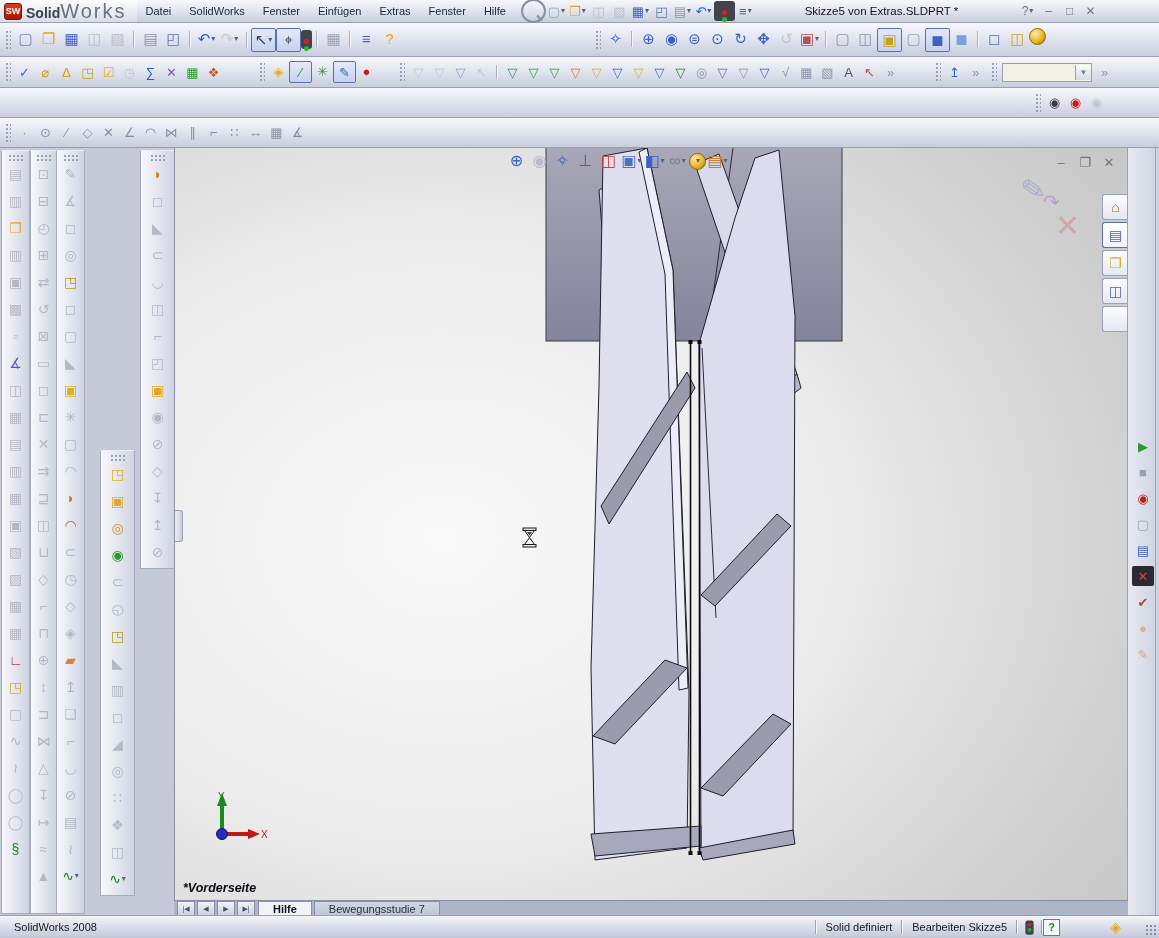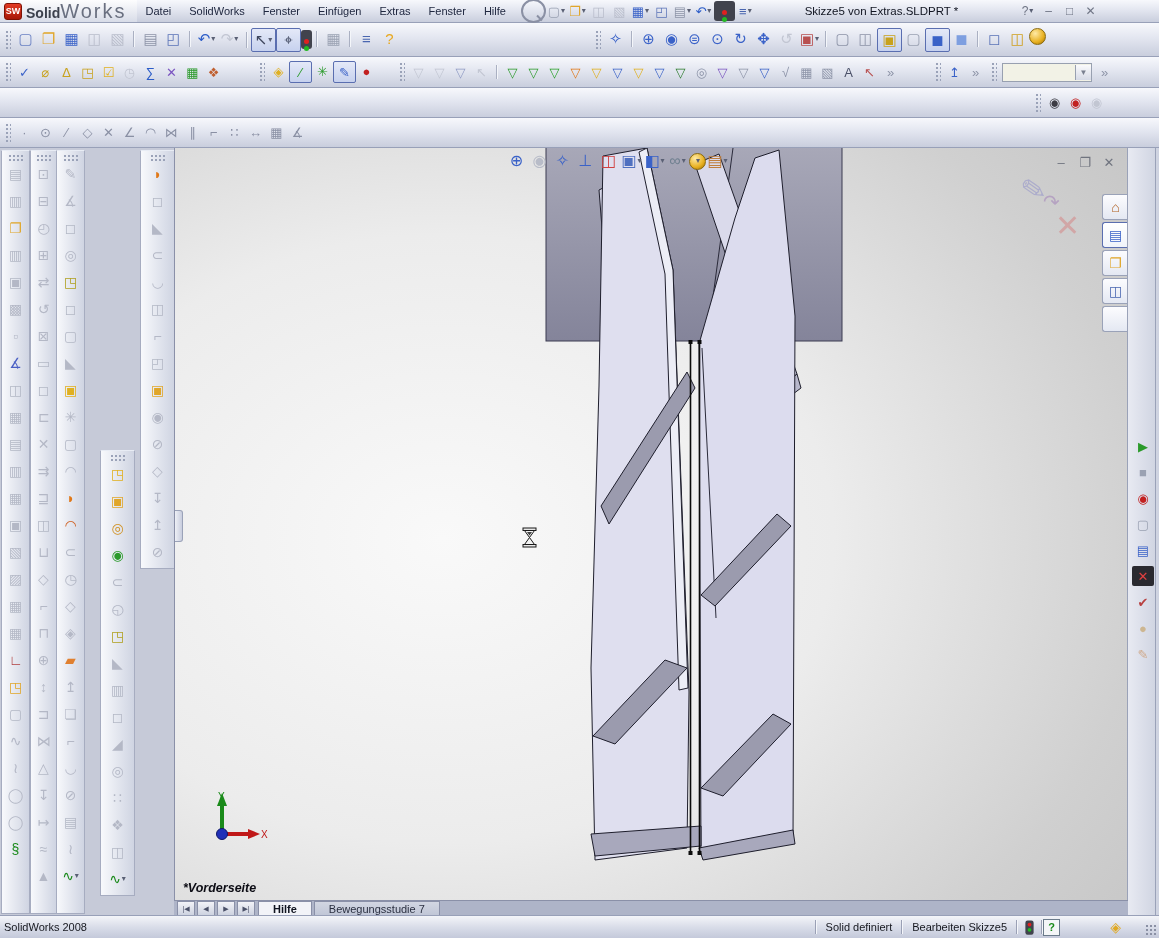--- a/index.html
+++ b/index.html
@@ -91,21 +91,21 @@
         border:1px solid #8a90a8;display:inline-flex;align-items:center;justify-content:center;
         font-size:7px;color:#4a5068;}
   #navs{display:flex;align-items:center;height:15px;padding-left:2px;}
   .btab{height:14px;padding:0 14px;display:inline-flex;align-items:center;background:linear-gradient(#d2d6e2,#bfc5d6);
         border:1px solid #8a90a8;border-bottom:none;margin-left:2px;color:#2a2f40;font-size:11px;}
   .btab.active{background:#f2f3f8;font-weight:bold;color:#101420;}
   
   #statusbar{position:absolute;left:0;right:0;bottom:0;height:22px;
         background:linear-gradient(#f4f5f9,#d9dde9 50%,#c4c9da);border-top:1px solid #98a0b8;
         display:flex;align-items:center;}
-  #statusbar .appname{position:absolute;left:4px;color:#16181f;text-align:center;}
+  #statusbar .appname{position:absolute;left:14px;color:#16181f;text-align:center;}
   #statusitems{position:absolute;right:99px;display:flex;align-items:center;height:100%;}
   #statusitems .sect{padding:0 9px;color:#16181f;}
   .ssep{width:1px;height:14px;background:#9aa0b5;border-right:1px solid #f4f6fa;}
   #statusbar .traffic{transform:scale(.75);margin:0 6px;}
   #tagico{position:absolute;right:38px;font-size:14px;color:#e0a820;}
   #grip{position:absolute;right:2px;bottom:2px;width:12px;height:12px;
         background-image:radial-gradient(circle,#8a90a4 1.2px,transparent 1.5px);background-size:4px 4px;}
 </style>
 </head>
 <body>

